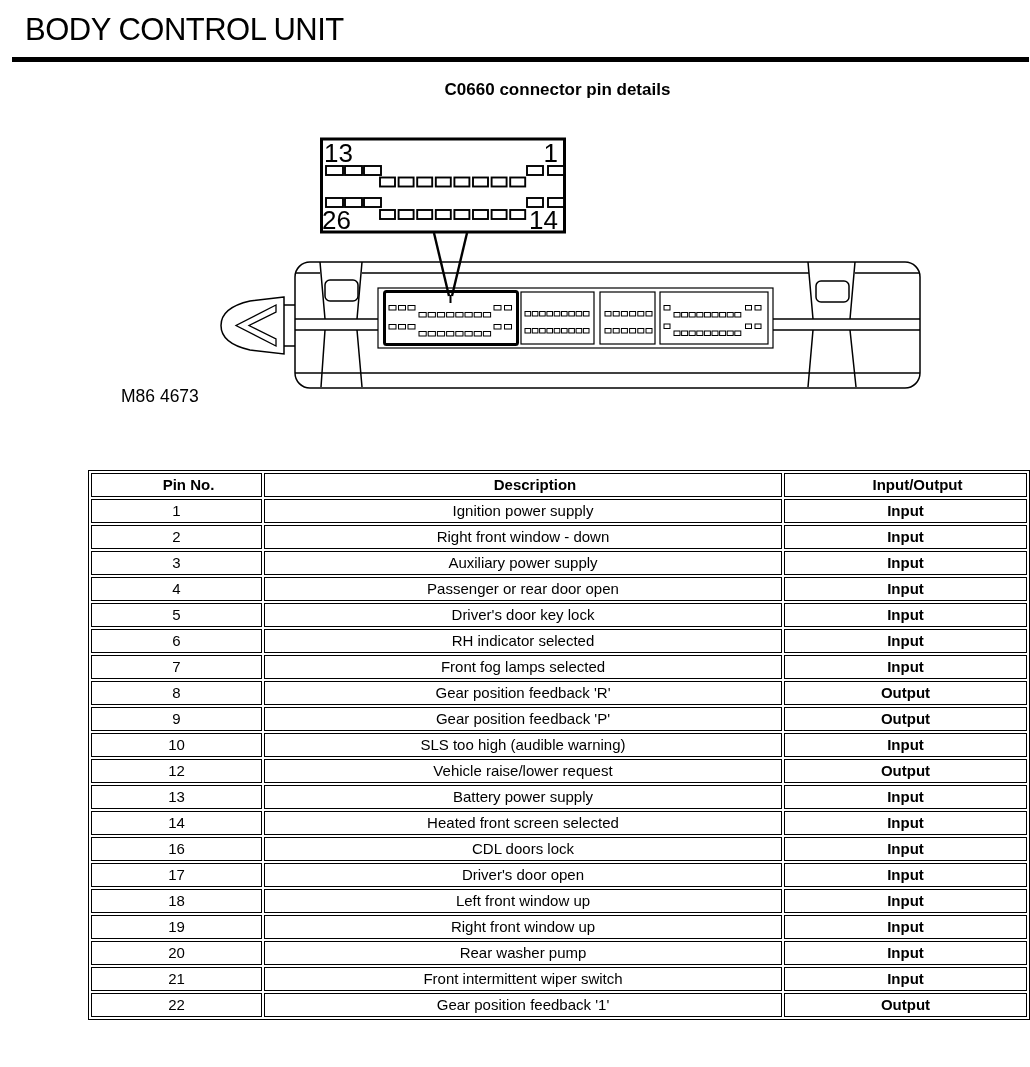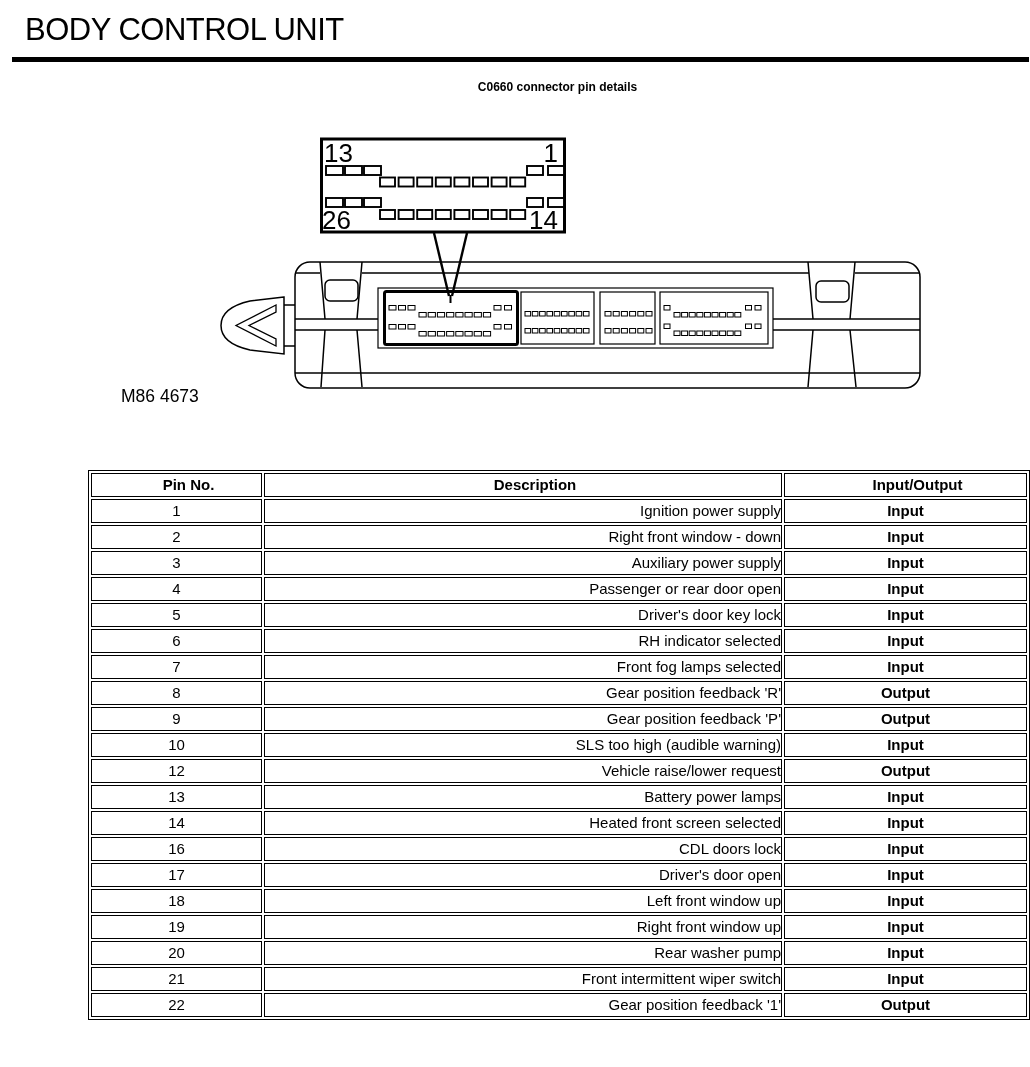--- a/index.html
+++ b/index.html
@@ -7,37 +7,37 @@
     position:relative;width:1030px;height:1067px;background:#fff;overflow:hidden;
     font-family:"Liberation Sans",sans-serif;color:#000;
   }
   .doc-title{
     position:absolute;left:25px;top:12px;font-size:31px;font-weight:400;
     letter-spacing:-0.5px;white-space:nowrap;
   }
   .title-rule{position:absolute;left:12px;top:57px;width:1017px;height:5px;background:#000;}
   .fig-caption{
     position:absolute;left:85px;top:80px;width:945px;text-align:center;
-    font-size:12px;font-weight:700;
+    font-size:17px;font-weight:700;
   }
   svg.diagram{position:absolute;left:0;top:0;width:1030px;height:460px;}
   svg .ln{stroke:#000;fill:none;}
   svg text{font-family:"Liberation Sans",sans-serif;fill:#000;}
   svg text.big{font-size:26px;}
   table.pin-table{
     position:absolute;left:88px;top:470px;width:940px;
     border:1.5px solid #000;border-collapse:separate;border-spacing:2px;
     font-size:15px;background:#fff;table-layout:fixed;
   }
   table.pin-table th,table.pin-table td{
     border:1px solid #000;height:22px;line-height:22px;padding:0;overflow:hidden;white-space:nowrap;
   }
   table.pin-table th{font-weight:700;text-align:center;padding-left:24px;}
   td.c-pin{text-align:center;}
-  td.c-desc{text-align:right;padding-left:8px;}
+  td.c-desc{text-align:center;padding-left:8px;}
   td.c-io{text-align:center;font-weight:bold;}
   col.w-pin{width:171px;}
   col.w-desc{width:518px;}
   col.w-io{width:243px;}
 </style>
 </head>
 <body>
 
 <div class="page">
 
@@ -274,21 +274,21 @@
           <td class="c-desc">SLS too high (audible warning)</td>
           <td class="c-io">Input</td>
         </tr>
         <tr>
           <td class="c-pin">12</td>
           <td class="c-desc">Vehicle raise/lower request</td>
           <td class="c-io">Output</td>
         </tr>
         <tr>
           <td class="c-pin">13</td>
-          <td class="c-desc">Battery power lamps</td>
+          <td class="c-desc">Battery power supply</td>
           <td class="c-io">Input</td>
         </tr>
         <tr>
           <td class="c-pin">14</td>
           <td class="c-desc">Heated front screen selected</td>
           <td class="c-io">Input</td>
         </tr>
         <tr>
           <td class="c-pin">16</td>
           <td class="c-desc">CDL doors lock</td>

